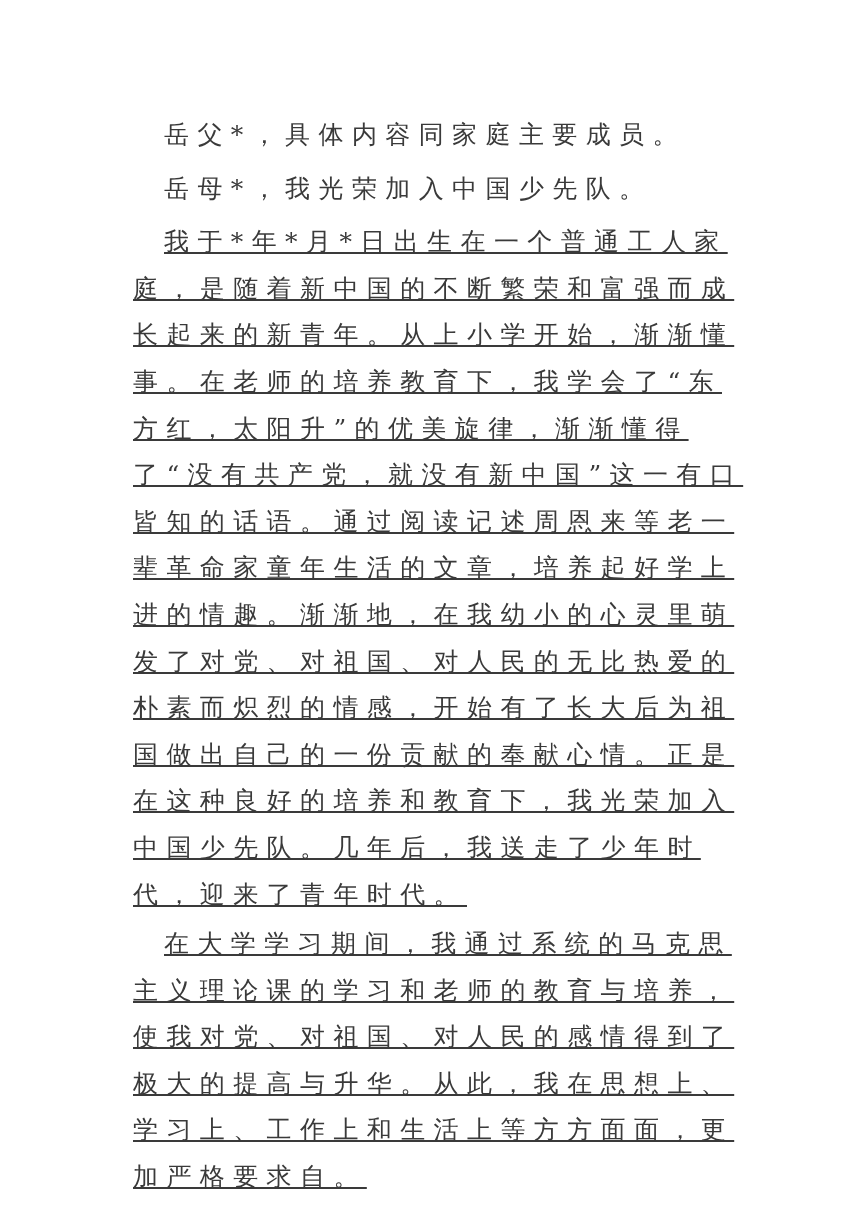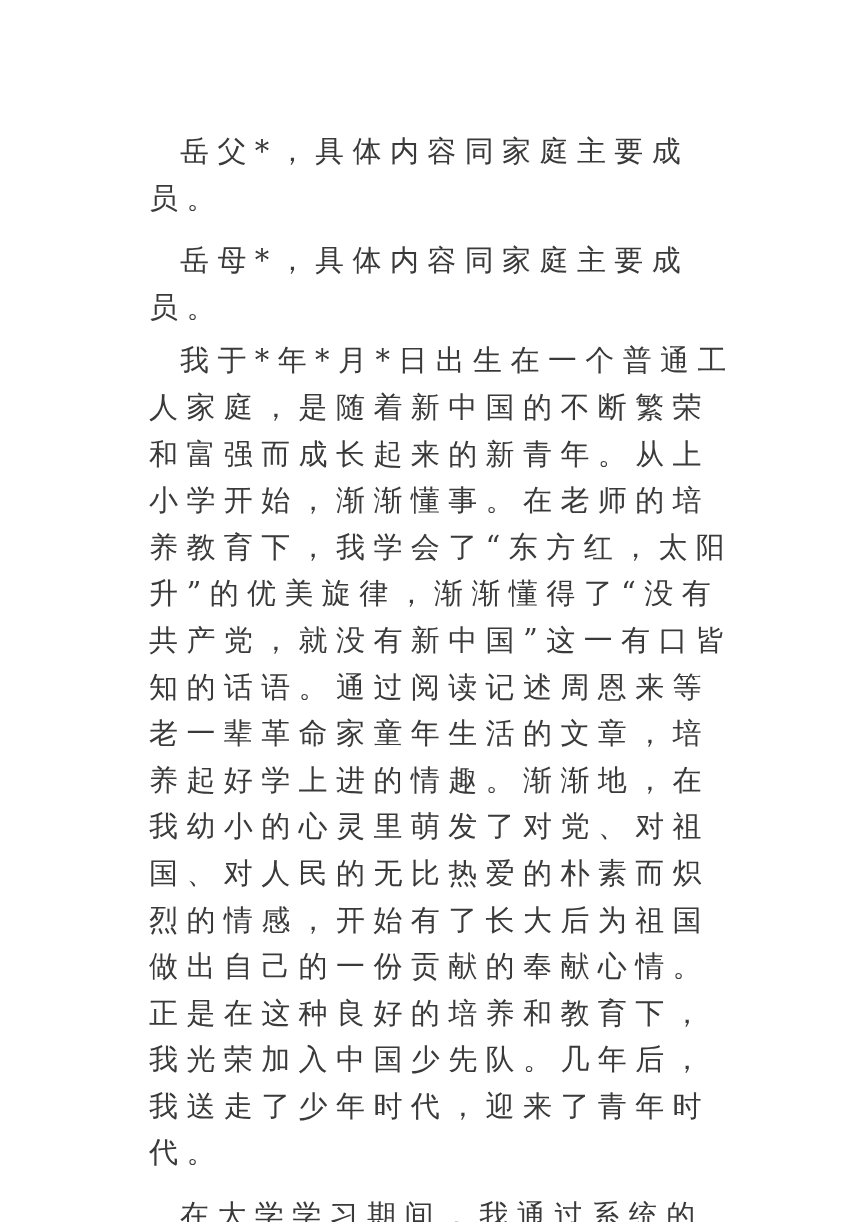--- a/index.html
+++ b/index.html
@@ -6,28 +6,28 @@
   body {
     width: 864px; height: 1222px; background: #ffffff; overflow: hidden;
     position: relative;
     font-family: "DejaVu Serif", "Liberation Serif", serif;
     color: #3a3a3a;
   }
   .page {
     position: absolute; left: 133px; top: 112px; width: 620px;
   }
   .para {
-    margin: 16px; font-size: 29px; line-height: 46.6px;
+    margin: 0; font-size: 25px; line-height: 46.6px;
     letter-spacing: 8.4px; text-indent: 31px;
     word-break: break-all; white-space: normal;
   }
   .p-short { margin-bottom: 7px; }
-  .p-gap { margin-top: 3px; }
+  .p-gap { margin-top: 3px; text-decoration: underline; }
 </style>
 </head>
 <body>
 
 <div class="page">
   <p class="para p-short">岳父*，具体内容同家庭主要成员。</p>
-  <p class="para p-short">岳母*，具体内容同家庭主要成员。</p>
+  <p class="para p-short">岳母*，我光荣加入中国少先队。</p>
   <p class="para p-gap">我于*年*月*日出生在一个普通工人家庭，是随着新中国的不断繁荣和富强而成长起来的新青年。从上小学开始，渐渐懂事。在老师的培养教育下，我学会了“东方红，太阳升”的优美旋律，渐渐懂得了“没有共产党，就没有新中国”这一有口皆知的话语。通过阅读记述周恩来等老一辈革命家童年生活的文章，培养起好学上进的情趣。渐渐地，在我幼小的心灵里萌发了对党、对祖国、对人民的无比热爱的朴素而炽烈的情感，开始有了长大后为祖国做出自己的一份贡献的奉献心情。正是在这种良好的培养和教育下，我光荣加入中国少先队。几年后，我送走了少年时代，迎来了青年时代。</p>
   <p class="para p-gap">在大学学习期间，我通过系统的马克思主义理论课的学习和老师的教育与培养，使我对党、对祖国、对人民的感情得到了极大的提高与升华。从此，我在思想上、学习上、工作上和生活上等方方面面，更加严格要求自。</p>
 </div>
 
 </body></html>

